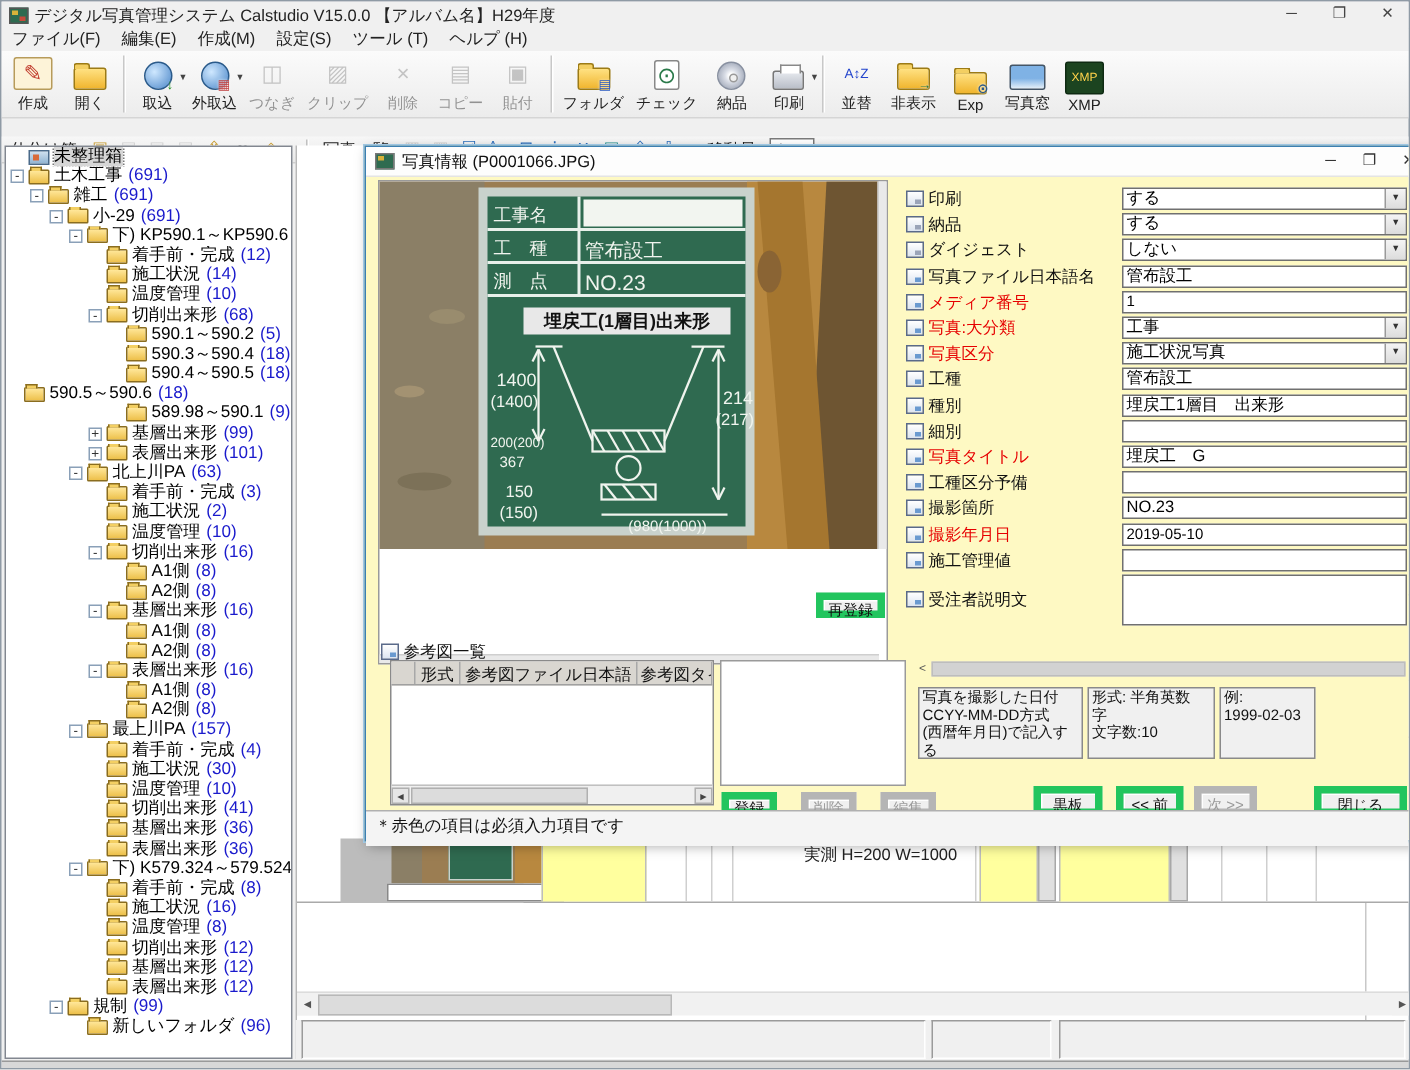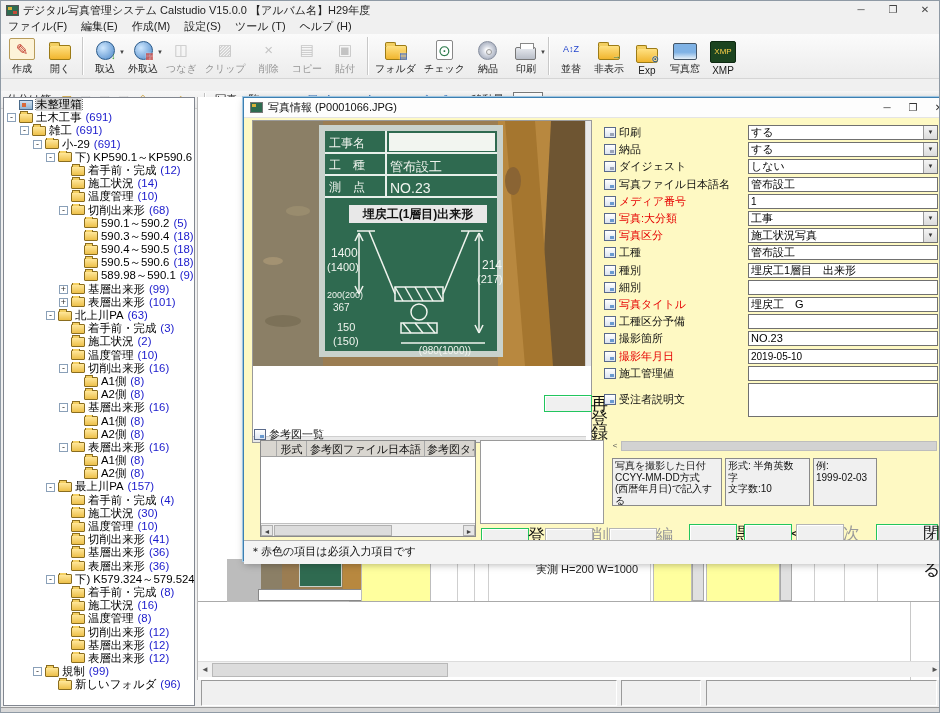--- a/index.html
+++ b/index.html
@@ -87,21 +87,21 @@
   .dlg-icon { width:13px; height:11px; margin:0 5px 0 6px; background:#2e6b50; border:1px solid #777; position:relative; }
   .dlg-icon::before { content:""; position:absolute; left:1px; top:1px; width:4px; height:3px; background:#d8b23a; }
   .dlg-controls { position:absolute; right:0; top:0; height:20px; display:flex; }
   .dlg-winbtn { width:26px; height:20px; text-align:center; line-height:19px; font-size:10px; color:#333; }
 
   .photo-box { position:absolute; left:8px; top:22px; width:340px; height:323px; background:#fff; border:1px solid #9a9a9a; }
   .photo-box svg { display:block; }
   .photo-vscroll { position:absolute; right:0; top:0; width:6px; height:245px; background:#e9e9e9; border-left:1px solid #cfcfcf; }
   .photo-hscroll { position:absolute; left:0; bottom:0; width:333px; height:6px; background:#e9e9e9; border-top:1px solid #cfcfcf; }
 
-  .btn { background:#f0f0f0; border:1px solid #22c55e; box-shadow:inset 1px 1px 0 #fff; font-size:17px; color:#111; text-align:center; font-family:inherit;padding-left:46px; }
+  .btn { background:#f0f0f0; border:5px solid #22c55e; box-shadow:inset 1px 1px 0 #fff; font-size:10px; color:#111; text-align:center; font-family:inherit; }
   .btn.disabled { color:#9a9a9a; border-color:#b5b5b5; }
   .reregister { position:absolute; left:300px; top:297px; width:46px; height:17px; line-height:15px; }
 
   .ref-label { position:absolute; left:10px; top:329px; font-size:11px; color:#111; display:flex; align-items:center; }
   .fi { display:inline-block; width:12px; height:11px; border:1px solid #5a6a8a; background:linear-gradient(#ffffff,#dce4f0); position:relative; margin-right:3px; flex:none; }
   .fi::after { content:""; position:absolute; right:1px; bottom:1px; width:4px; height:3px; background:#6a9ad0; }
   .fi.fiA::after { background:#9aa4b8; }
   .ref-table { position:absolute; left:16px; top:342px; width:216px; height:97px; background:#fff; border:1px solid #8a8a8a; }
   .ref-head { display:flex; height:16px; background:#d9d6d0; border-bottom:1px solid #a0a0a0; font-size:11px; color:#111; overflow:hidden; }
   .ref-th { border-right:1px solid #a8a8a8; padding:1px 2px; white-space:nowrap; overflow:hidden; flex:none;text-align:center; }
@@ -357,21 +357,21 @@
         <span class="tfold"></span>
         <span class="tlabel">590.3～590.4</span>
         <span class="tcount">(18)</span>
       </div>
       <div class="trow" style="padding-left: 68px;">
         <span class="tspace"></span>
         <span class="tfold"></span>
         <span class="tlabel">590.4～590.5</span>
         <span class="tcount">(18)</span>
       </div>
-      <div class="trow" style="padding-left: 68px;">
+      <div class="trow" style="">
         <span class="tspace"></span>
         <span class="tfold"></span>
         <span class="tlabel">590.5～590.6</span>
         <span class="tcount">(18)</span>
       </div>
       <div class="trow" style="padding-left: 68px;">
         <span class="tspace"></span>
         <span class="tfold"></span>
         <span class="tlabel">589.98～590.1</span>
         <span class="tcount">(9)</span>

